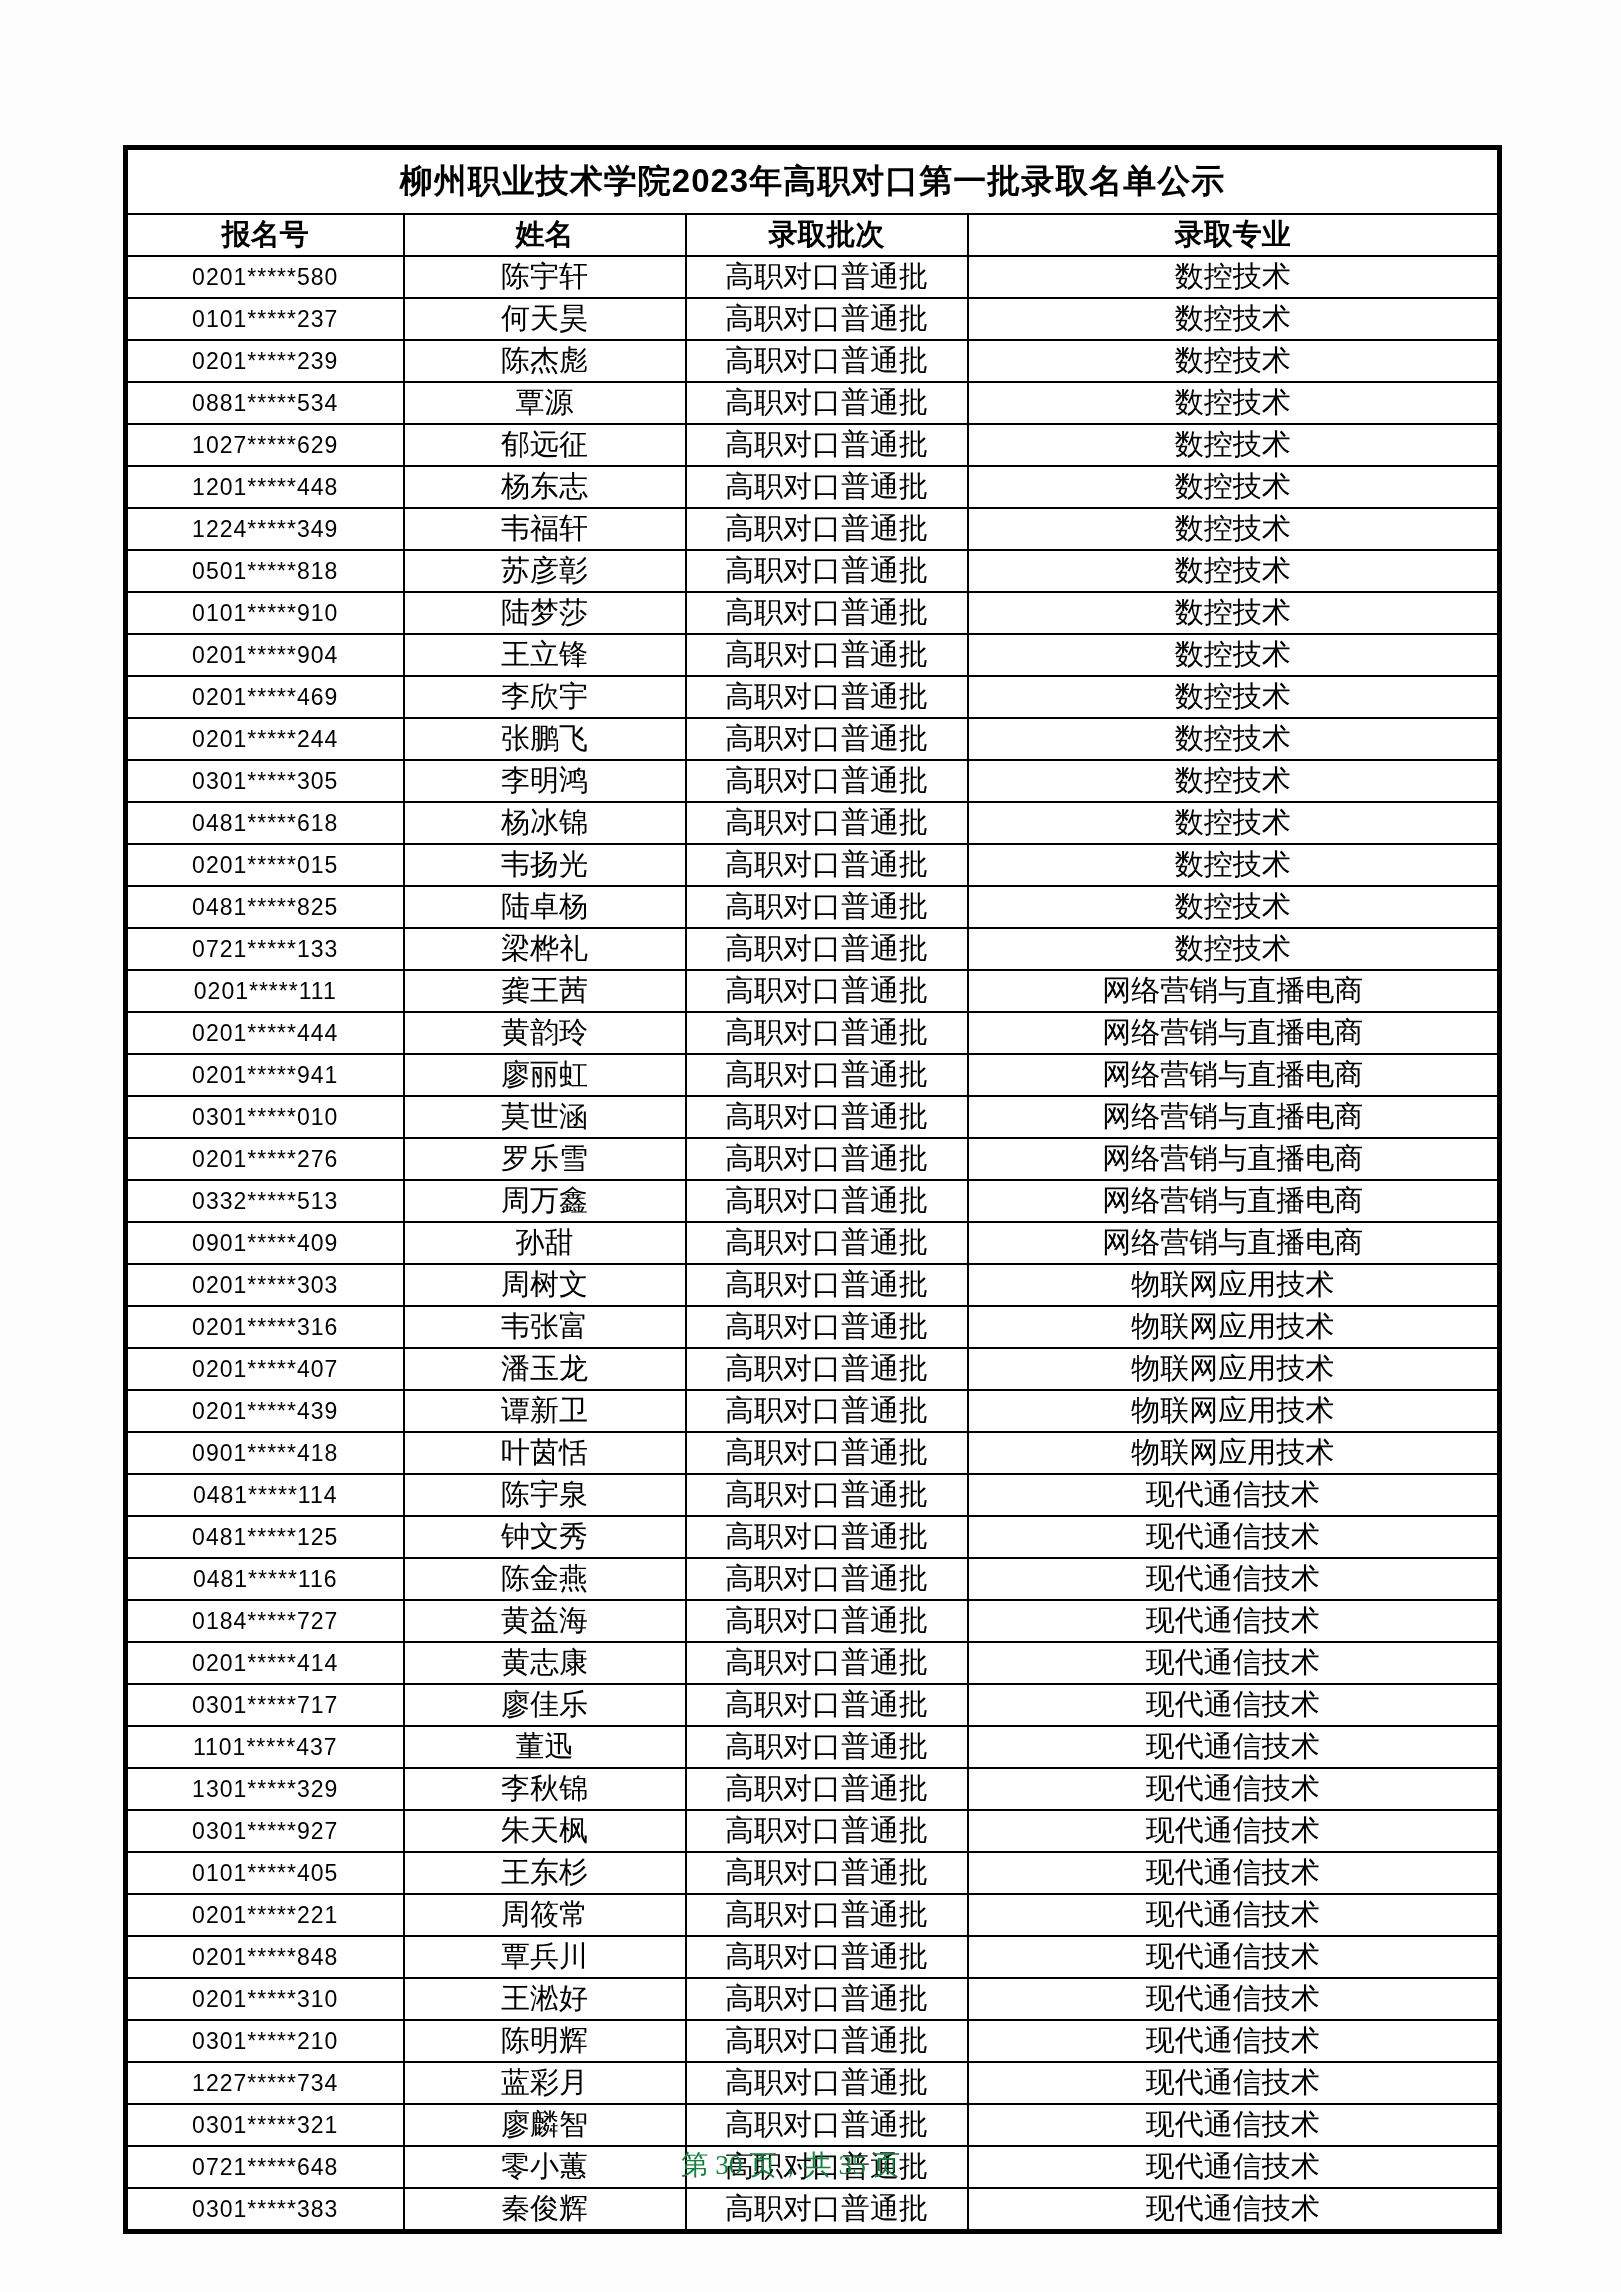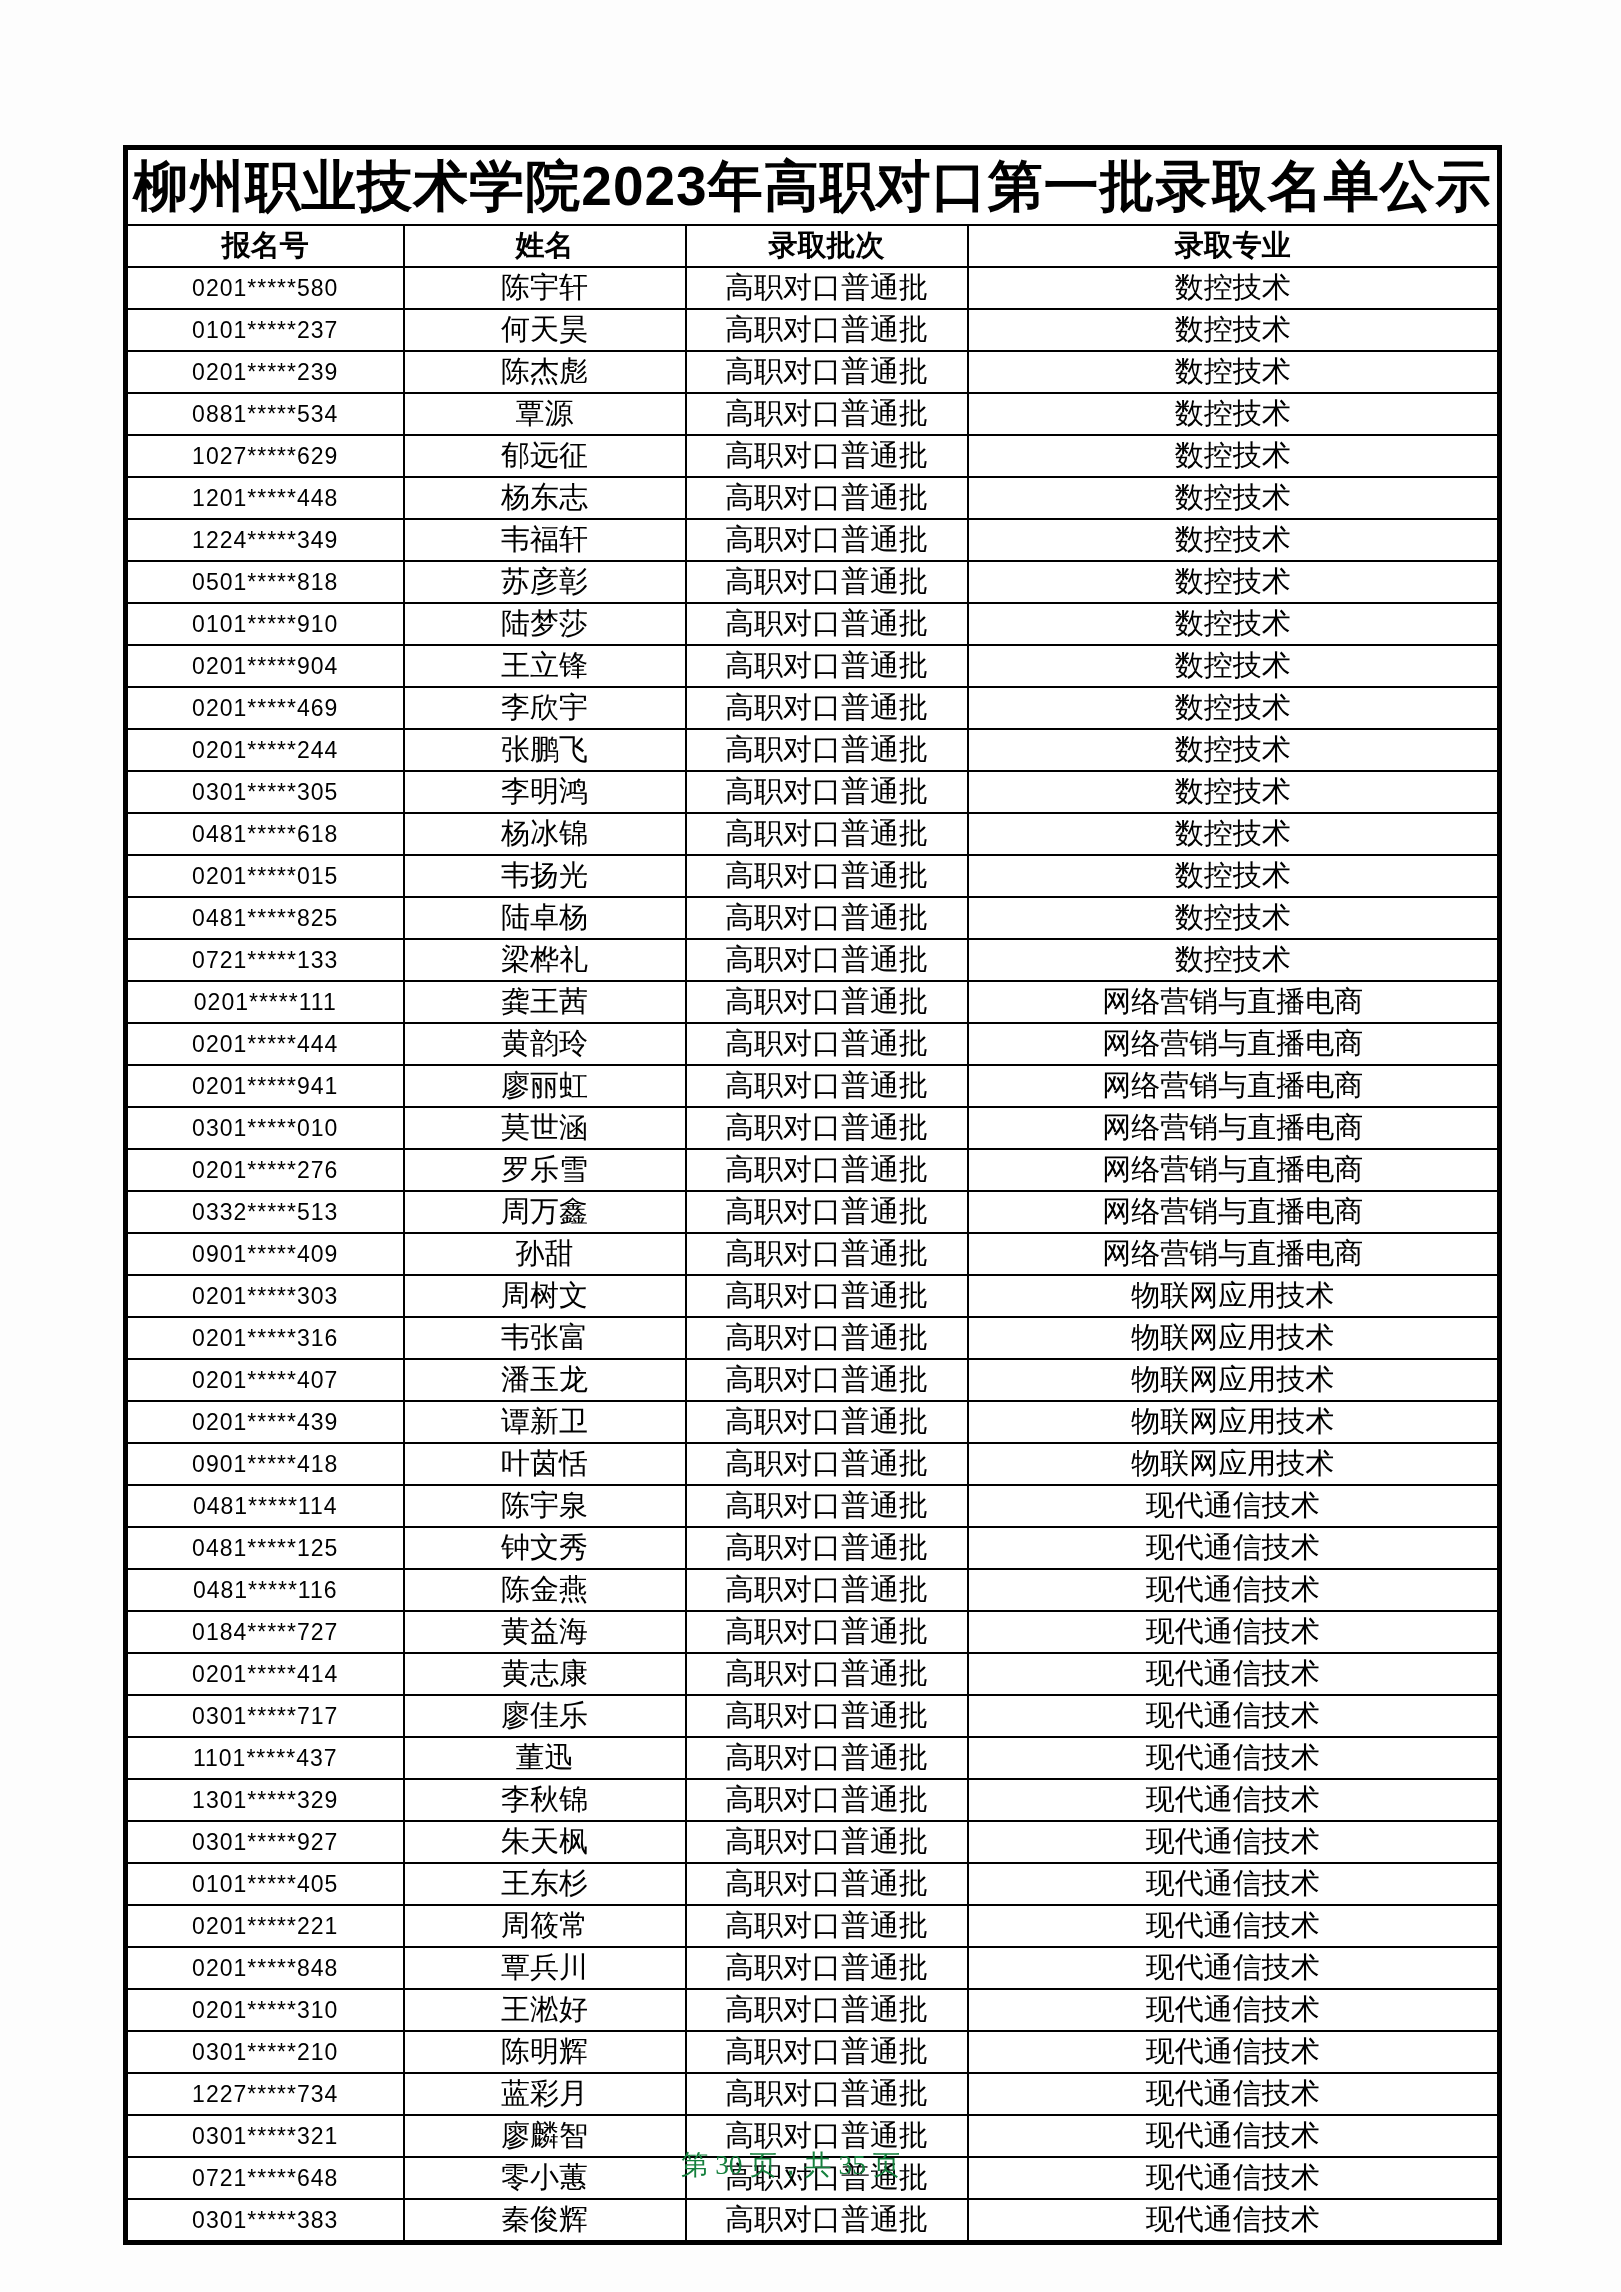--- a/index.html
+++ b/index.html
@@ -29,21 +29,21 @@
   table.roster td, table.roster th {
     border: 2px solid #000;
     text-align: center;
     vertical-align: middle;
     padding: 0;
     overflow: hidden;
     white-space: nowrap;
   }
   td.title-cell {
     height: 63px;
-    font-size: 55px;
+    font-size: 33px;
     font-weight: bold;
     letter-spacing: 1px;
   }
   tr.header-row th {
     height: 35px;
     font-size: 29px;
     font-weight: bold;
     text-align: center;
   }
   tr.data-row td {

